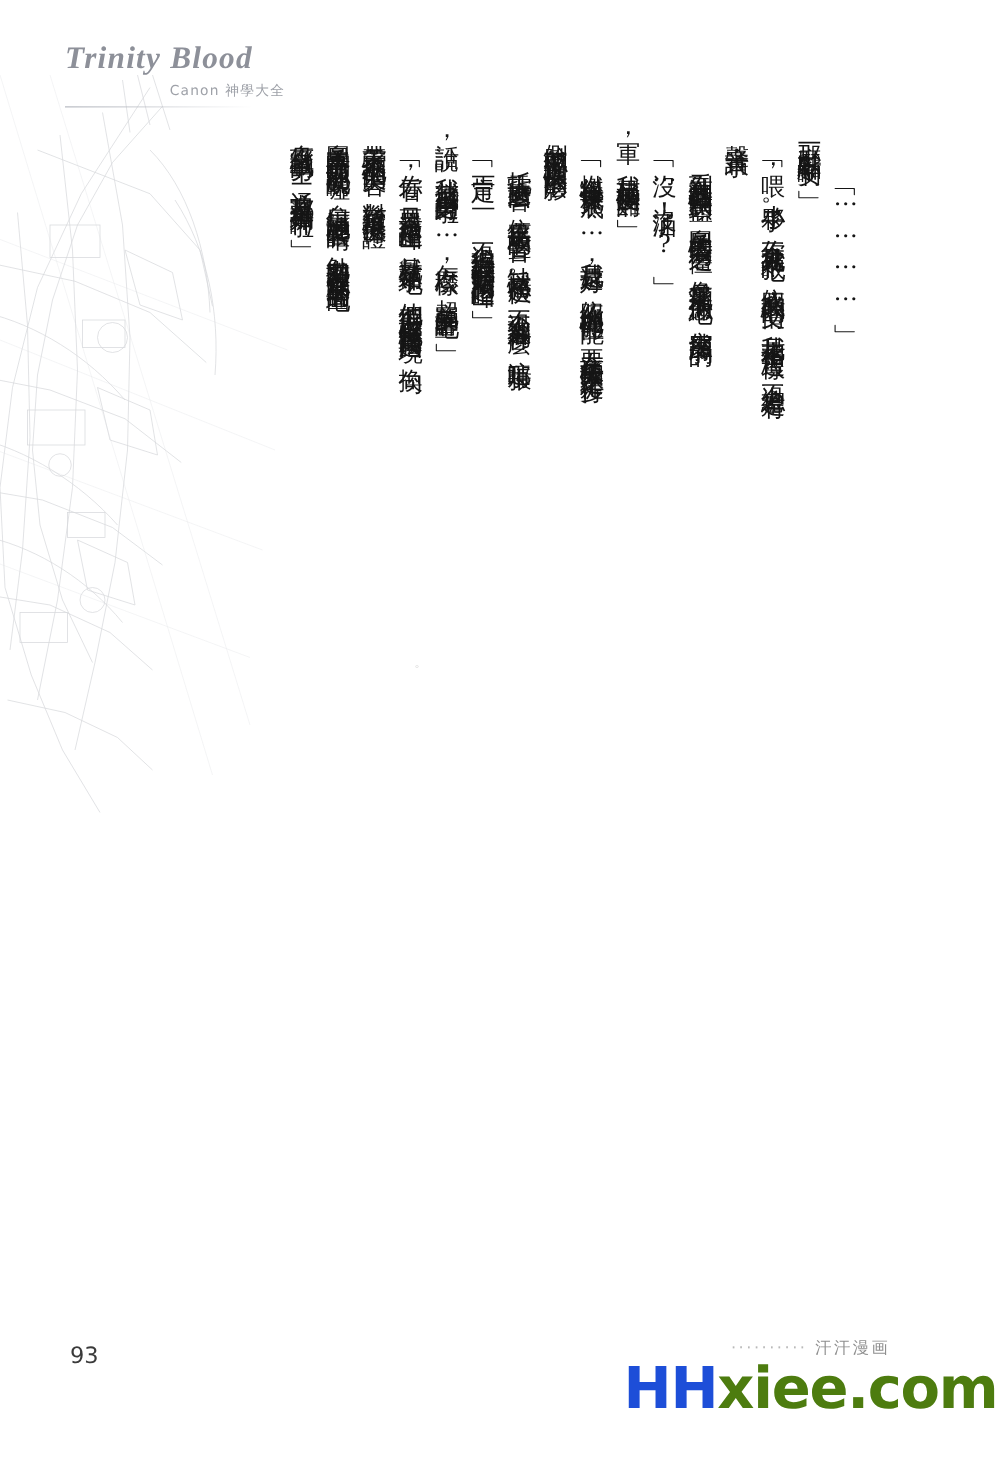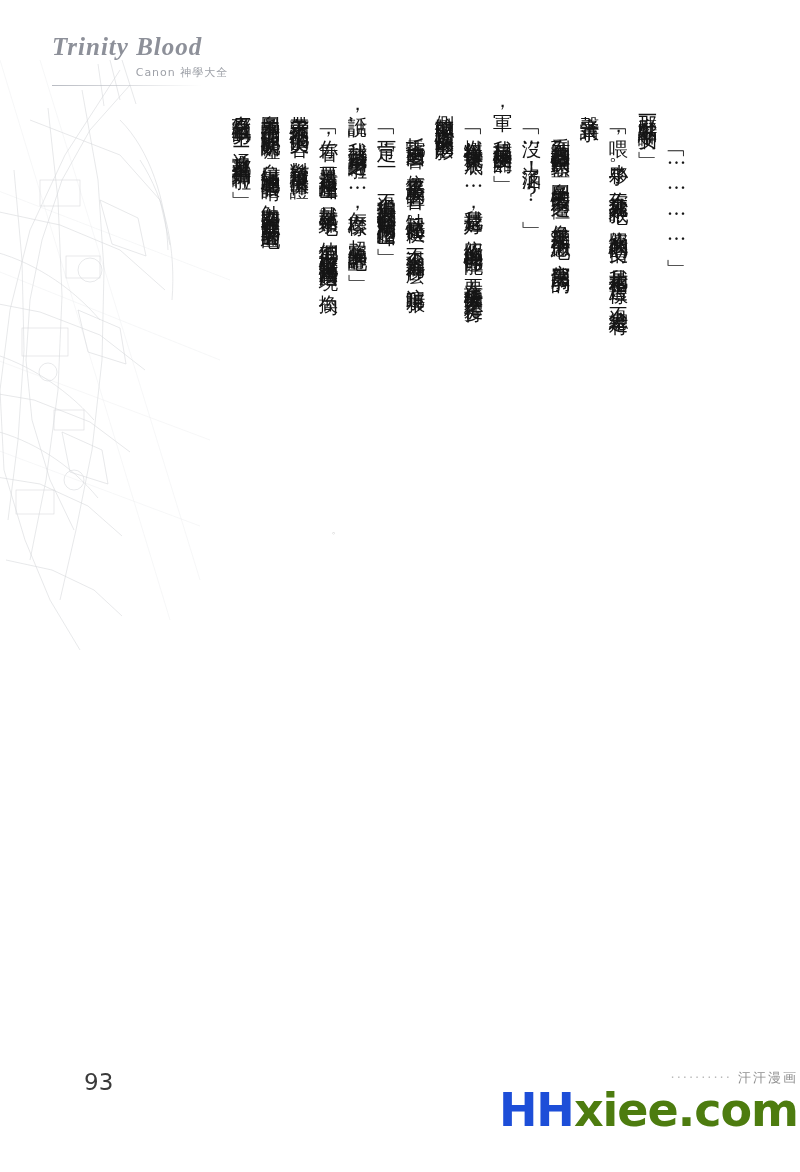--- a/index.html
+++ b/index.html
@@ -86,31 +86,30 @@
   }
   .col.indent1 { padding-top: 22px; }
   .col.indent2 { padding-top: 44px; }
 
   
   .page-number {
     position: absolute;
     left: 56px;
     bottom: 48px;
     font-family: "DejaVu Sans", sans-serif;
-    font-size: 23px;
+    font-size: 18px;
     color: #3a3a3a;
-    margin-left: 28px;
   }
 
   
   .watermark {
     position: absolute;
     right: 26px;
     bottom: 10px;
-    text-align: right;
+    text-align: center;
     user-select: none;
   }
   .wm-small {
     font-family: "DejaVu Sans", sans-serif;
     font-size: 13px;
     color: #8f8f8f;
     letter-spacing: 2px;
     margin-bottom: 2px;
   }
   .wm-dots {

